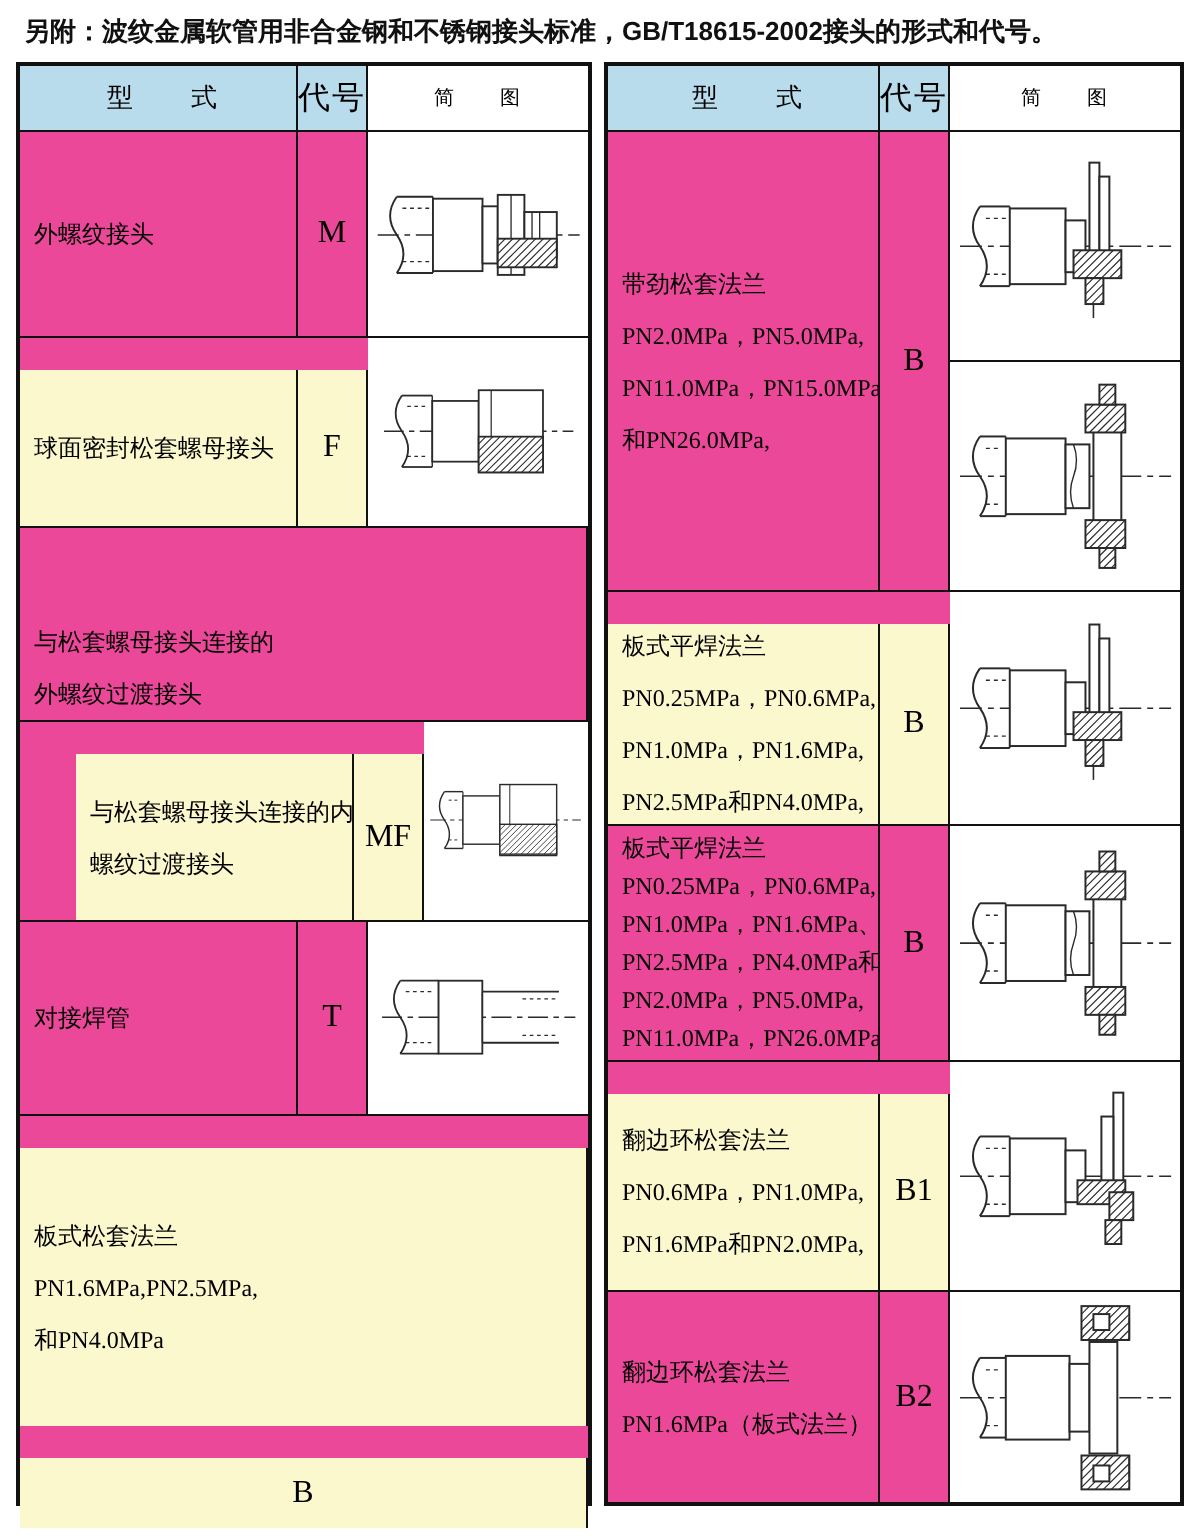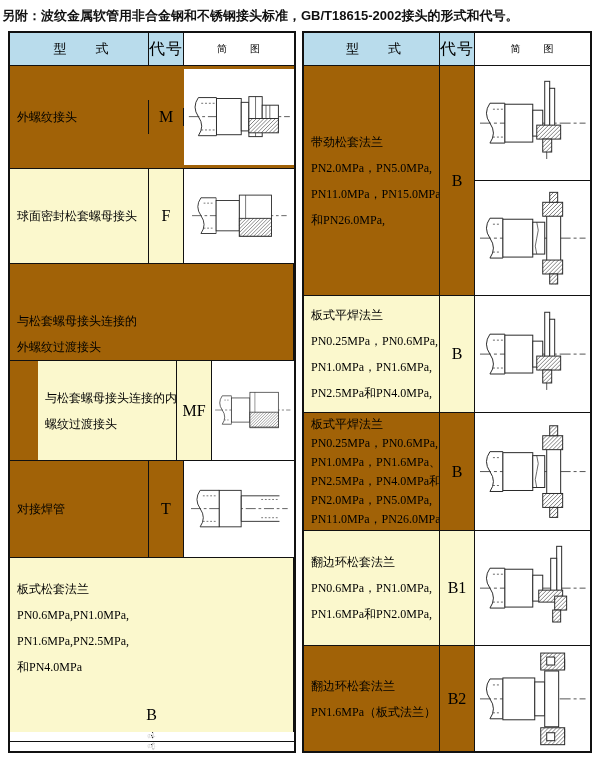--- a/index.html
+++ b/index.html
@@ -5,59 +5,59 @@
   * { box-sizing: border-box; margin: 0; padding: 0; }
   html,body { background:#e8e8e8; }
   .page {
     width: 600px; height: 768px; background: #ffffff;
     font-family: "Liberation Serif", "DejaVu Serif", serif;
     color: #000; position: relative; overflow: hidden;
   }
   .title {
     font-family: "Liberation Sans", "DejaVu Sans", sans-serif;
     font-weight: bold; font-size: 13px; line-height: 18px;
-    padding: 7px 6px 6px 2px; white-space: nowrap; color:#111;
+    padding: 7px 6px 6px 12px; white-space: nowrap; color:#111;
   }
   .tables { display: flex; gap: 6px; margin: 0 8px; align-items: flex-start; }
-  .tbl { border: 2px solid #111; background: #a16207; }
+  .tbl { border: 2px solid #111; background: #ec4899; }
   .tbl-left  { width: 288px; }
   .tbl-right { width: 290px; }
   .row { display: flex; border-bottom: 1px solid #111; }
   .tbl .row:last-child { border-bottom: none; }
   .cell { border-right: 1px solid #111; overflow: hidden; }
   .cell:last-child { border-right: none; }
   .hdr { background: var(--hdr-bg, #b9dcec); display:flex; align-items:center; justify-content:center;
          font-size: 10px; letter-spacing: 1px; }
   .type-cell {
     display:flex; flex-direction:column; justify-content:center;
     font-size: 12px; line-height: 26px; padding: 4px 2px 4px 7px; white-space: nowrap;
   }
   .type-cell.tight { line-height: 19px; }
   .tbl-left  .type-cell { flex: 0 0 139px; }
   .tbl-right .type-cell { flex: 0 0 136px; }
   .code-cell { flex: 0 0 35px; display:flex; align-items:center; justify-content:center; font-size:16px; }
   .diagram-cell { flex: 1; display:flex; flex-direction:column; background:#fff; }
   .subcell { flex:1; display:flex; align-items:center; justify-content:center; overflow:hidden; }
   .subcell + .subcell { border-top: 1px solid #111; }
   .subcell svg { width: 97%; height: 95%; }
-  .hl { background: var(--hl-bg, #fbf8cd); }
+  .hl { background: var(--hl-bg, #fbf8cd); margin-top: 16px; }
 </style>
 </head>
 <body>
 
 <div class="page">
   <div class="title">另附：波纹金属软管用非合金钢和不锈钢接头标准，GB/T18615-2002接头的形式和代号。</div>
   <div class="tables">
     <div class="tbl tbl-left" id="left-table">
         <div class="row header-row" style="height: 33px;">
           <div class="cell type-cell hdr" style="justify-content: center; align-items: center; flex-direction: row; font-size: 13px;">型　　式</div>
           <div class="cell code-cell hdr">代号</div>
           <div class="cell diagram-cell hdr" style="flex-direction: row;">简　　图</div>
         </div>
-        <div class="row" style="height: 103px; align-items: center;">
+        <div class="row" style="height: 103px;">
           <div class="cell type-cell">
             <div class="tline">外螺纹接头</div>
           </div>
           <div class="cell code-cell">M</div>
           <div class="cell diagram-cell">
             <div class="subcell">
               <svg viewBox="0 0 112 100" preserveAspectRatio="xMidYMid meet">
                 <line x1="3" y1="50" x2="109" y2="50" stroke="#2a2a2a" stroke-width="0.8" stroke-dasharray="11 3 3 3"></line>
                 <path d="M 13 30 q -7 10 0 20 q 7 10 0 20" fill="none" stroke="#2a2a2a" stroke-width="1"></path>
                 <line x1="13" y1="30" x2="32" y2="30" stroke="#2a2a2a" stroke-width="1"></line>
@@ -232,21 +232,20 @@
                 <line x1="58" y1="36" x2="58" y2="64" stroke="#2a2a2a" stroke-width="0.7"></line>
                 <line x1="80" y1="40" x2="98" y2="40" stroke="#2a2a2a" stroke-width="0.7" stroke-dasharray="2 2"></line>
                 <line x1="80" y1="60" x2="98" y2="60" stroke="#2a2a2a" stroke-width="0.7" stroke-dasharray="2 2"></line>
               </svg>
             </div>
           </div>
         </div>
         <div class="row" style="height: 193px; flex-direction: column;">
           <div class="cell type-cell hl">
             <div class="tline">板式松套法兰</div>
-            <div class="tline">PN0.6MPa,PN1.0MPa,</div>
             <div class="tline">PN1.6MPa,PN2.5MPa,</div>
             <div class="tline">和PN4.0MPa</div>
           </div>
           <div class="cell code-cell hl">B</div>
           <div class="cell diagram-cell">
             <div class="subcell">
               <svg viewBox="0 0 112 100" preserveAspectRatio="xMidYMid meet">
                 <line x1="3" y1="50" x2="109" y2="50" stroke="#2a2a2a" stroke-width="0.8" stroke-dasharray="11 3 3 3"></line>
                 <path d="M 13 30 q -7 10 0 20 q 7 10 0 20" fill="none" stroke="#2a2a2a" stroke-width="1"></path>
                 <line x1="13" y1="30" x2="28" y2="30" stroke="#2a2a2a" stroke-width="1"></line>

